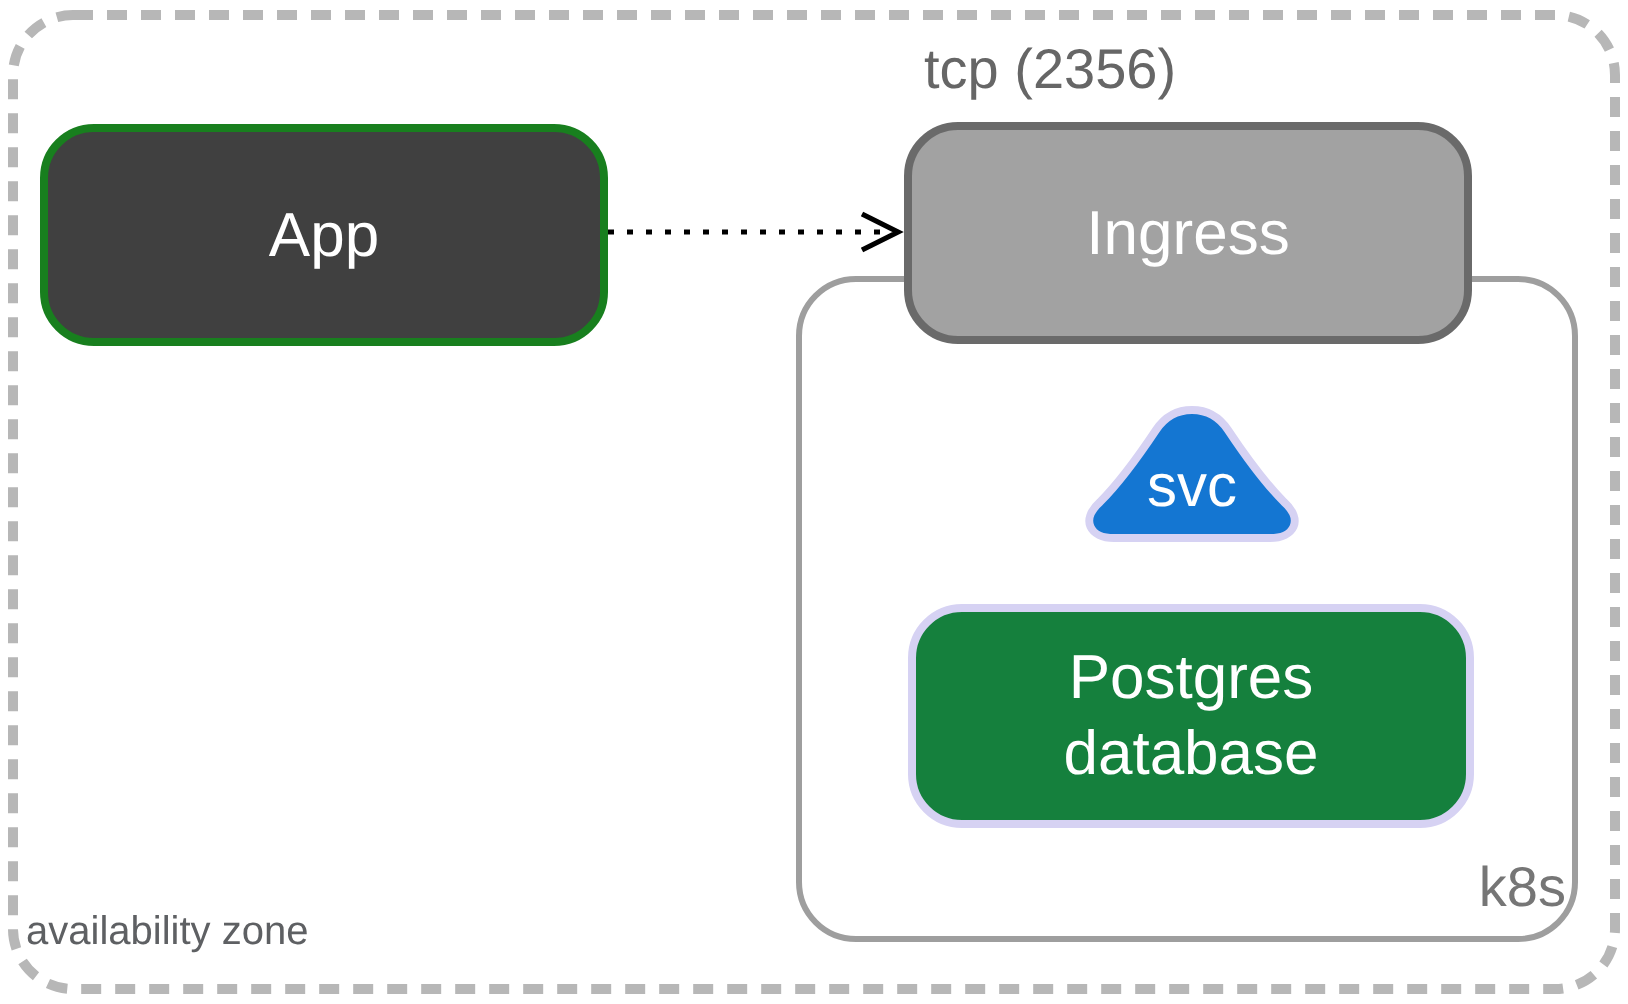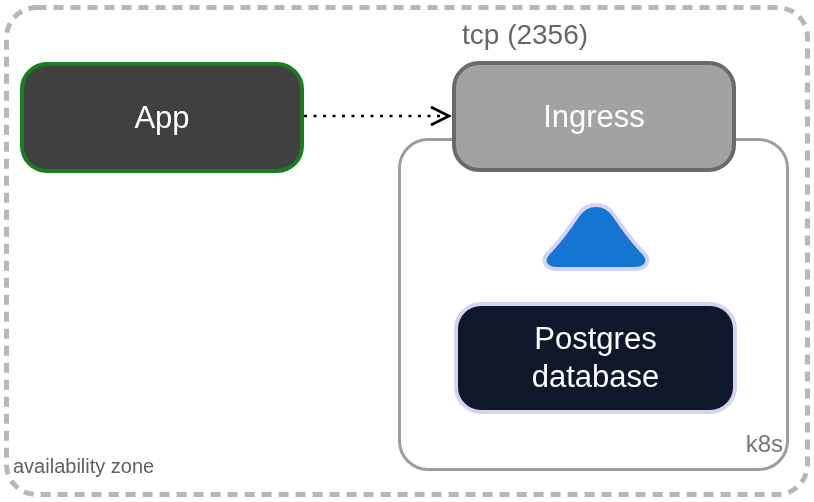--- a/index.html
+++ b/index.html
@@ -37,21 +37,21 @@
     border: 3px solid #9e9e9e;
     border-radius: 30px;
     background: #ffffff;
     z-index: 1;
   }
   .k8s-label {
     left: 693px;
     top: 429px;
     width: 90px;
     text-align: right;
-    font-size: 24px;
+    font-size: 28px;
     line-height: 30px;
     color: #767676;
     z-index: 2;
     white-space: nowrap;
   }
 
   
   .node {
     display: flex;
     align-items: center;
@@ -77,21 +77,21 @@
     width: 276px;
     height: 103px;
     background: #a2a2a2;
     border: 4px solid #6a6a6a;
   }
   .node-postgres {
     left: 454px;
     top: 302px;
     width: 275px;
     height: 104px;
-    background: #0f172a;
+    background: #15803d;
     border: 4px solid #d6d2f3;
   }
   .node-postgres .label-wrap { width: 200px; }
 
   
   .tcp-label {
     left: 462px;
     top: 18px;
     font-size: 28px;
     line-height: 34px;
@@ -158,20 +158,21 @@
   <svg class="abs svc-svg" viewBox="0 0 122 74" xmlns="http://www.w3.org/2000/svg">
     <path d="M 61 5
              C 53 5 47 9 43 15
              C 35 27 24 42 15 51
              C 5 60 10 69 22 69
              L 100 69
              C 112 69 117 60 107 51
              C 98 42 87 27 79 15
              C 75 9 69 5 61 5 Z" fill="#1476d2" stroke="#d6d2f3" stroke-width="4"></path>
   </svg>
+  <div class="abs svc-label">svc</div>
 
   <div class="abs node node-postgres">
     <span class="label-wrap">Postgres database</span>
   </div>
 
   <div class="abs zone-label">availability zone</div>
 
 </div>
 
 </body></html>

